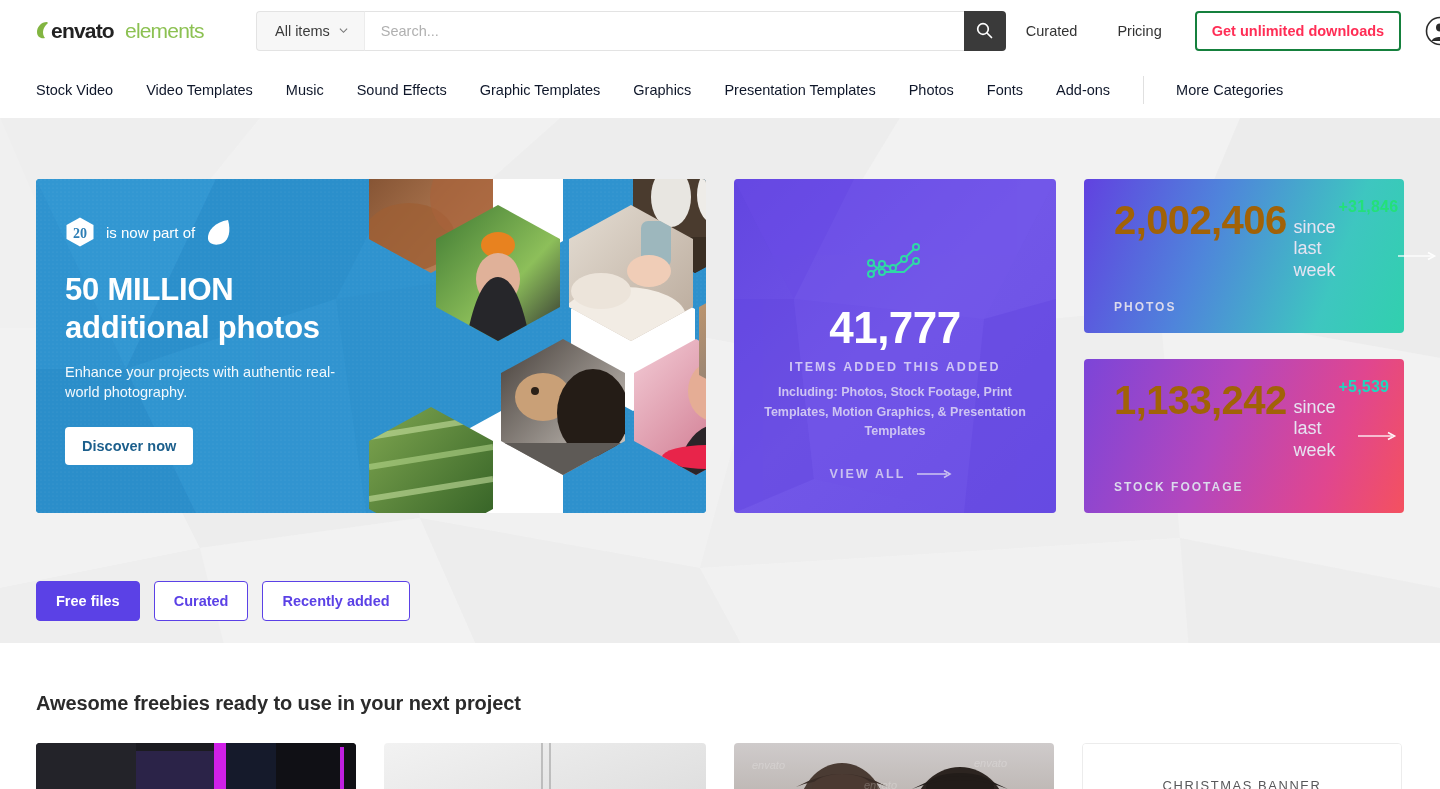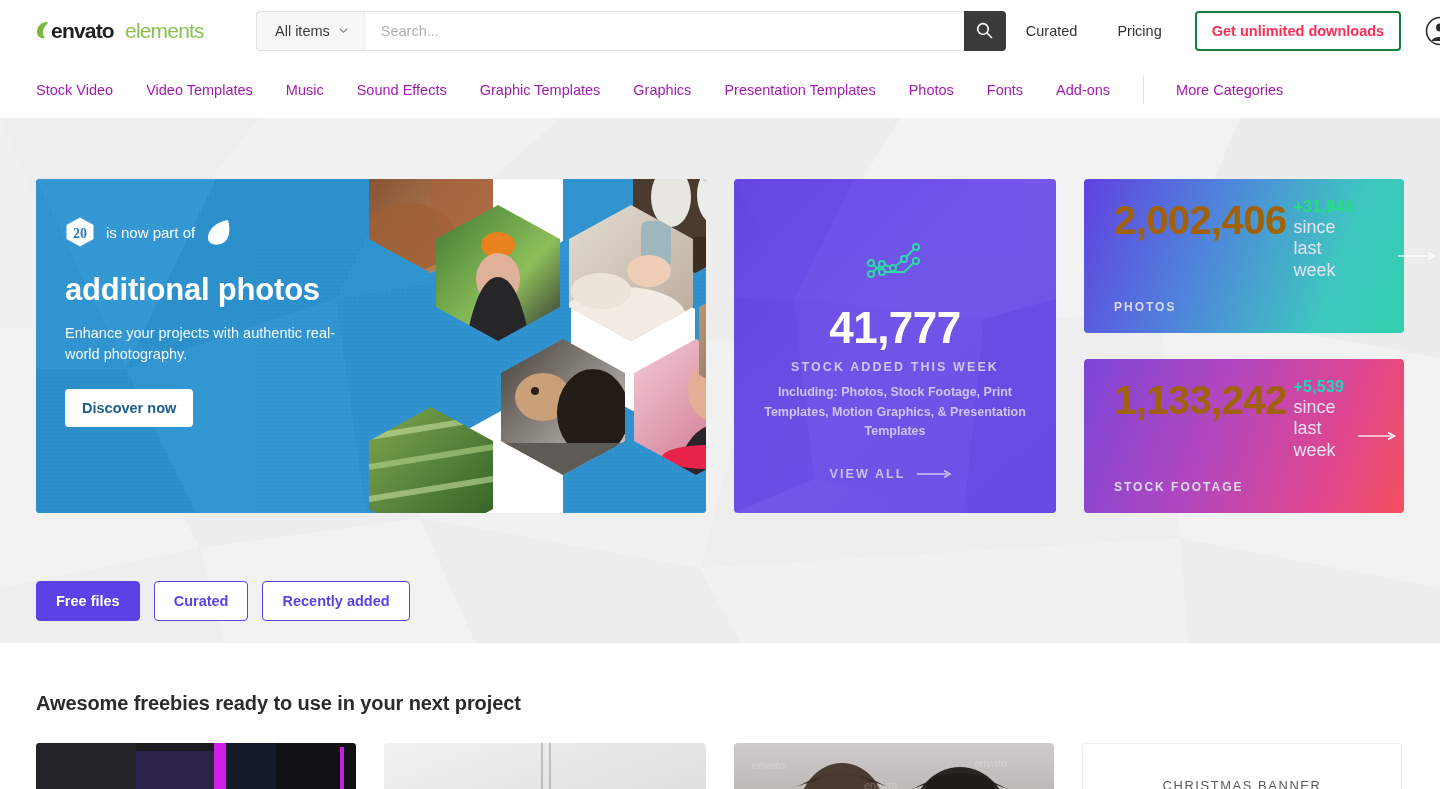--- a/index.html
+++ b/index.html
@@ -90,21 +90,21 @@
 
   
   .nav {
     height: 57px; width: 100%;
     background: #fff;
     display: flex; align-items: center;
     padding: 0 36px;
     position: relative; z-index: 20;
   }
   .nav-item {
-    font-size: 14.5px; color: #a21caf;
+    font-size: 14.5px; color: #0f172a;
     text-decoration: none;
     margin-right: 33px;
     cursor: pointer;
     white-space: nowrap;
   }
   .nav-sep {
     width: 1px; height: 28px; background: #e0e0e0;
     margin: 0 32px 0 0;
   }
 
@@ -217,21 +217,21 @@
     position: absolute; z-index: 3;
     left: 30px; top: 0; bottom: 0; right: 0;
     display: flex; flex-direction: column; justify-content: center;
   }
   .stat-row { display: flex; align-items: flex-start; }
   .stat-value {
     font-size: 40px; font-weight: bold; color: #a16207;
     letter-spacing: -0.6px; line-height: 1; padding-top: 2px;
   }
   .stat-delta { margin-left: 7px; line-height: 1.18; }
-  .delta-num { font-size: 16px; font-weight: bold; letter-spacing: 0.2px; display: block; }
+  .delta-num { font-size: 16px; font-weight: bold; letter-spacing: 0.2px; display: block; margin-left: 45px; }
   .stat-photos .delta-num { color: #23e07a; }
   .stat-footage .delta-num { color: #1fd8bf; }
   .delta-sub {
     font-size: 18px; color: #e6e4f2; display: block;
     max-width: 74px; line-height: 1.2;
   }
   .stat-caption {
     font-size: 12px; font-weight: bold; letter-spacing: 2px;
     color: #dbdaec; margin-top: 19px;
   }
@@ -489,20 +489,21 @@
               <polygon points="15,0.5 28.5,8 28.5,22 15,29.5 1.5,22 1.5,8" fill="#ffffff"></polygon>
               <text x="15" y="21" text-anchor="middle" font-family="Liberation Serif, serif" font-size="14" font-weight="bold" fill="#2f7fb5">20</text>
             </svg>
             <span class="brand-text">is now part of</span>
             <svg width="26" height="28" viewBox="0 0 26 28">
               <path d="M22 2 C9 4 1 13 2 21 C3 27 11 28 17 25 C23 22 25 12 22 2 Z" fill="#ffffff"></path>
             </svg>
           </div>
 
           <div class="hero-h1">
+            <div>50 MILLION</div>
             <div>additional photos</div>
           </div>
 
           <div class="hero-sub" style="max-width:300px">Enhance your projects with authentic real-world photography.</div>
 
           <button class="hero-cta">Discover now</button>
         </div>
       </div>
 
       <div class="card-purple">
@@ -525,21 +526,21 @@
                 <circle cx="17" cy="23" r="3"></circle>
                 <circle cx="28" cy="27" r="3"></circle>
               <circle cx="39" cy="18" r="3"></circle>
                 <circle cx="51" cy="6" r="3"></circle>
               <circle cx="6" cy="22" r="3"></circle>
                 <circle cx="17" cy="31" r="3"></circle>
                 <circle cx="51" cy="20" r="3"></circle>
             </g>
           </svg>
           <div class="big-num">41,777</div>
-          <div class="pc-label">STOCK ADDED THIS WEEK</div>
+          <div class="pc-label">ITEMS ADDED THIS ADDED</div>
           <div class="pc-desc">Including: Photos, Stock Footage, Print Templates, Motion Graphics, &amp; Presentation Templates</div>
         </div>
 
         <div class="view-all">
           <span>VIEW ALL</span>
           <svg width="36" height="10" viewBox="0 0 36 10">
             <line x1="0" y1="5" x2="30" y2="5" stroke="#c9c0f0" stroke-width="1.6"></line>
             <polyline points="27,1.5 33,5 27,8.5" fill="none" stroke="#c9c0f0" stroke-width="1.6"></polyline>
           </svg>
         </div>

